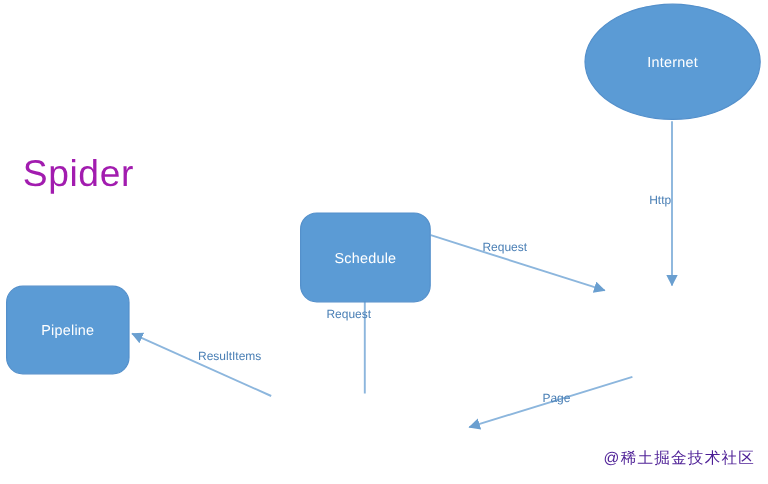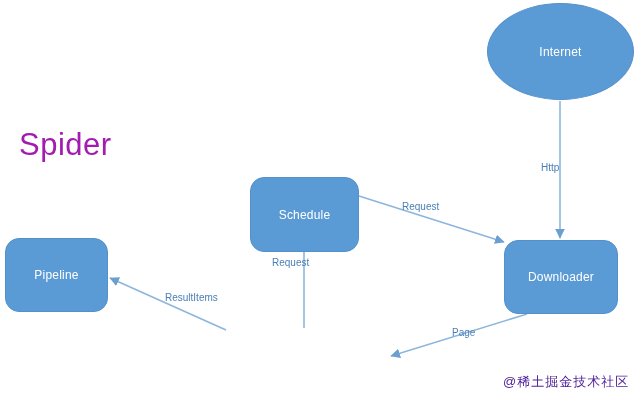--- a/index.html
+++ b/index.html
@@ -92,23 +92,20 @@
   <div class="title" style="left:19px; top:127px;">Spider</div>
 
   <div class="node ellipse" style="left:487px; top:3px; width:147px; height:97px;">
     <span>Internet</span>
   </div>
 
   <div class="node rounded" style="left:250px; top:143px; width:109px; height:75px;margin-top:34px;">
     <span>Schedule</span>
   </div>
 
-  <div class="node rounded" style="left:504px; top:240px; width:114px; height:74px;">
-    <span>Downloader</span>
-  </div>
 
   <div class="node rounded" style="left:5px; top:238px; width:103px; height:74px;">
     <span>Pipeline</span>
   </div>
 
 
   <div class="edge-label" style="left:541px; top:162px;">Http</div>
 
   <div class="edge-label" style="left:402px; top:201px;">Request</div>
 

